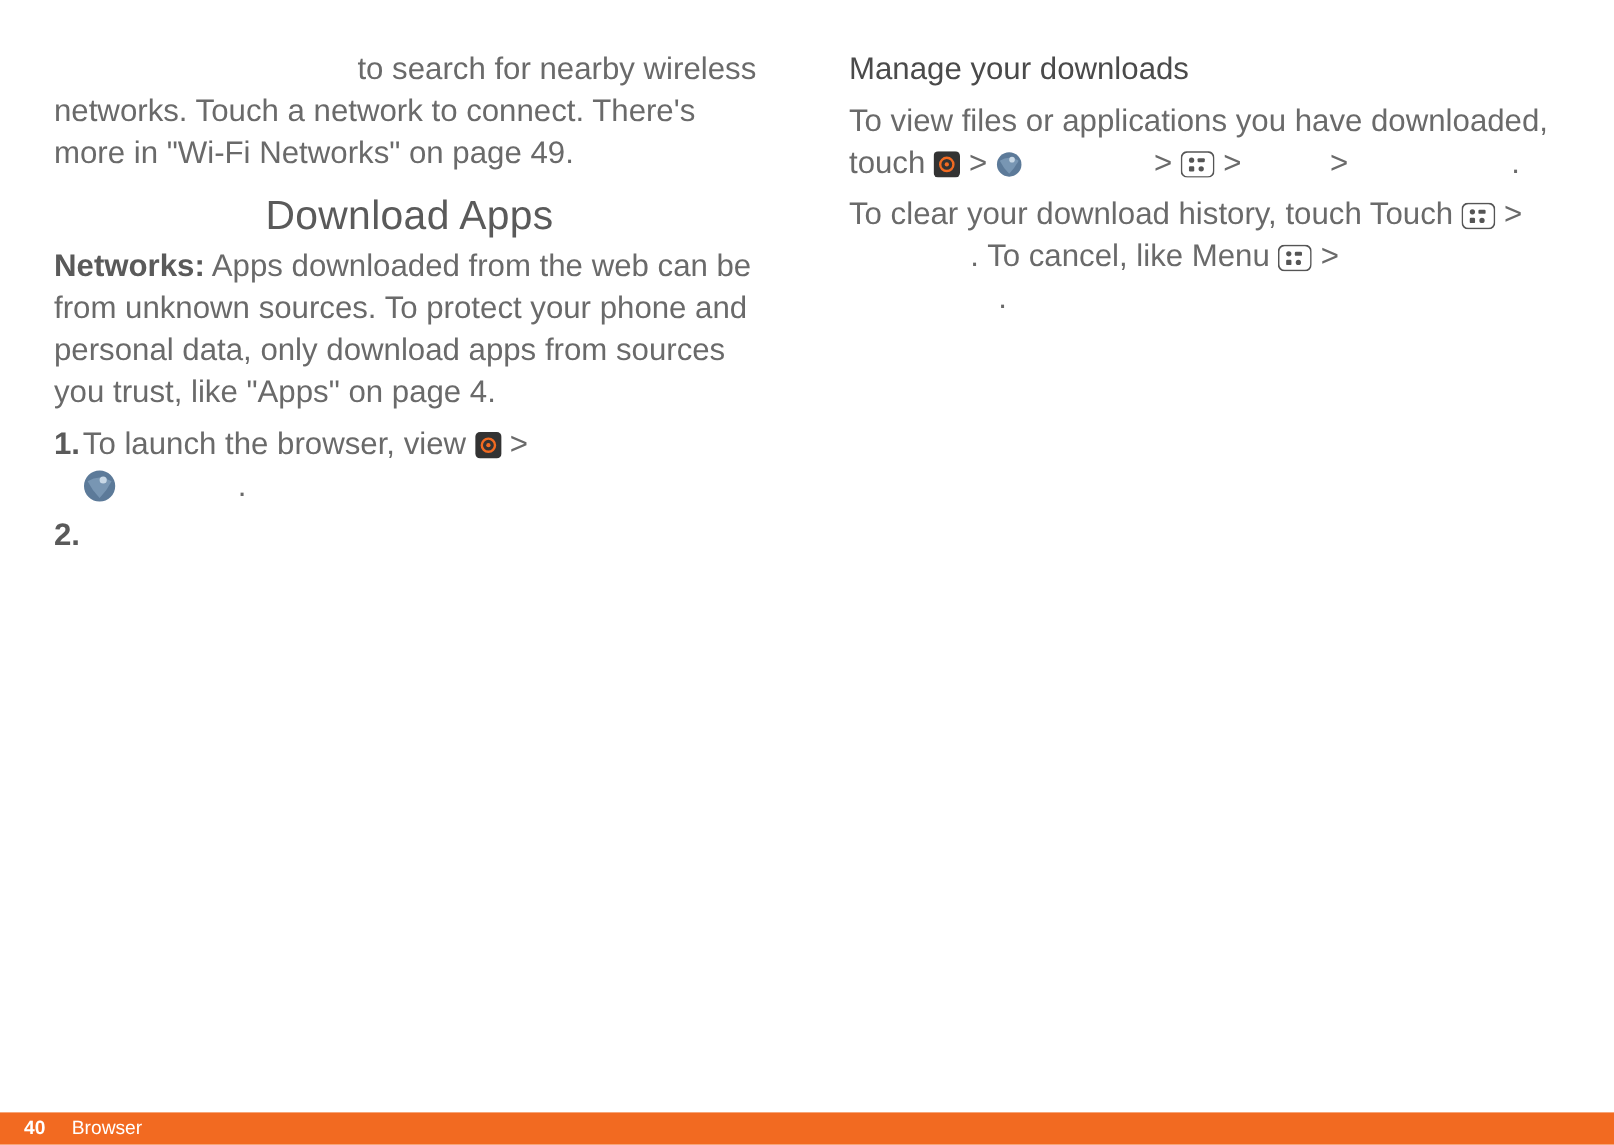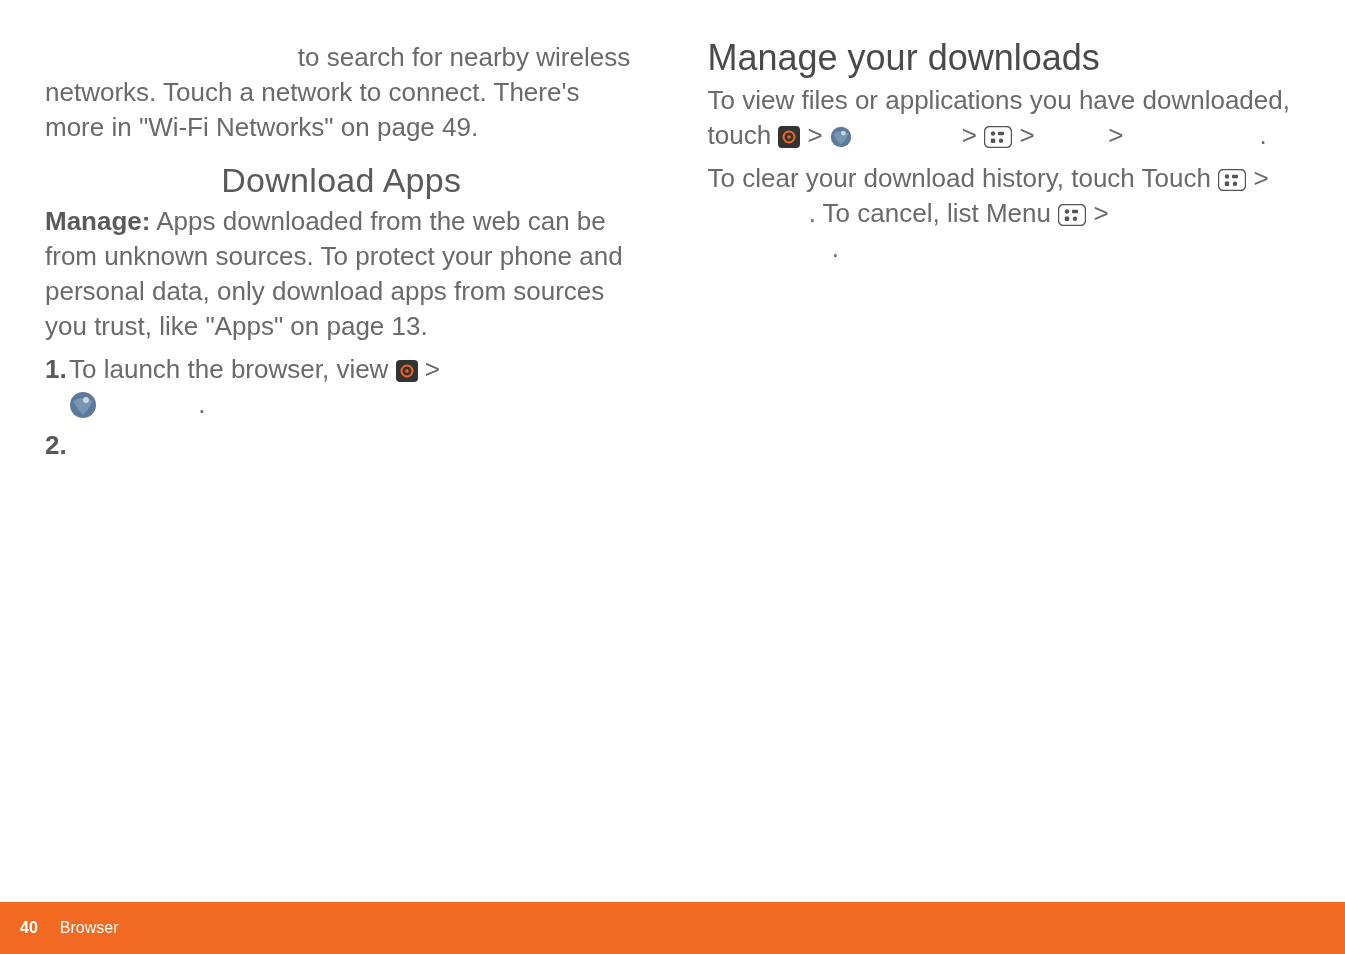--- a/index.html
+++ b/index.html
@@ -35,21 +35,21 @@
   .col p { margin: 0 0 8px 0; }
   h2.section {
     font-size: 34px;
     font-weight: 400;
     color: #5a5a5a;
     margin: 18px 0 6px 0;
     letter-spacing: 0.3px;
     text-align: center;
   }
   h3.sub {
-    font-size: 36px;
+    font-size: 26px;
     font-weight: 400;
     color: #4a4a4a;
     margin: 0 0 8px 0;
   }
   .bold { font-weight: 700; color: #5a5a5a; }
   .ghost { color: #ffffff; }
   ol.steps {
     list-style: none;
     padding: 0;
     margin: 6px 0 0 0;
@@ -78,21 +78,21 @@
   }
   .icon-globe.small { width: 22px; height: 22px; vertical-align: -4px; }
   .icon-globe svg { width: 100%; height: 100%; }
   .icon-menu {
     display: inline-block;
     width: 28px; height: 22px;
     vertical-align: -4px;
   }
   .icon-menu svg { width: 28px; height: 22px; }
   .footer {
-    height: 52px;
+    height: 27px;
     background: #f26a21;
     color: #fff;
     font-size: 16px;
     display: flex;
     align-items: center;
     padding: 0 20px;
   }
   .footer .pnum { font-weight: 700; margin-right: 22px; }
 </style>
 </head>
@@ -102,21 +102,21 @@
   <div class="columns">
 
     <div class="col">
       <p>
         <span class="ghost">&nbsp;&nbsp;&nbsp;&nbsp;&nbsp;&nbsp;&nbsp;&nbsp;&nbsp;&nbsp;&nbsp;&nbsp;&nbsp;&nbsp;&nbsp;&nbsp;&nbsp;&nbsp;&nbsp;&nbsp;&nbsp;&nbsp;&nbsp;&nbsp;&nbsp;&nbsp;&nbsp;&nbsp;&nbsp;&nbsp;&nbsp;&nbsp;&nbsp;&nbsp;</span><span> to search for nearby wireless networks. Touch a network to connect. There's more in "Wi-Fi Networks" on page 49.</span>
       </p>
 
       <h2 class="section">Download Apps</h2>
 
       <p>
-        <span class="bold">Manage:</span><span> Apps downloaded from the web can be from unknown sources. To protect your phone and personal data, only download apps from sources you trust, like "Apps" on page 13.</span>
+        <span class="bold">Networks:</span><span> Apps downloaded from the web can be from unknown sources. To protect your phone and personal data, only download apps from sources you trust, like "Apps" on page 4.</span>
       </p>
 
 
 
       <ol class="steps">
         <li>
           <span class="num">1.</span>
           <span>To launch the browser, view </span>
           <span class="icon-home">
             <svg viewBox="0 0 22 22">
@@ -176,21 +176,21 @@
       <p>
         <span>To clear your download history, touch Touch </span>
         <span class="icon-menu">
           <svg viewBox="0 0 28 22">
               <rect x="0.5" y="0.5" width="27" height="21" rx="5" fill="none" stroke="#555" stroke-width="1.4"></rect>
               <circle cx="9" cy="7.5" r="2.2" fill="#555"></circle>
               <rect x="14" y="5.8" width="6" height="3.4" rx="1" fill="#555"></rect>
               <rect x="6.8" y="12.5" width="4.4" height="4.4" rx="1" fill="#555"></rect>
               <circle cx="17" cy="14.7" r="2.2" fill="#555"></circle>
             </svg>
-        </span><span> &gt; </span><span class="ghost">Clear list</span><span>. To cancel, list Menu </span>
+        </span><span> &gt; </span><span class="ghost">Clear list</span><span>. To cancel, like Menu </span>
         <span class="icon-menu">
           <svg viewBox="0 0 28 22">
               <rect x="0.5" y="0.5" width="27" height="21" rx="5" fill="none" stroke="#555" stroke-width="1.4"></rect>
               <circle cx="9" cy="7.5" r="2.2" fill="#555"></circle>
               <rect x="14" y="5.8" width="6" height="3.4" rx="1" fill="#555"></rect>
               <rect x="6.8" y="12.5" width="4.4" height="4.4" rx="1" fill="#555"></rect>
               <circle cx="17" cy="14.7" r="2.2" fill="#555"></circle>
             </svg>
         </span><span> &gt; </span><span class="ghost">Cancel all downloads</span><span>.</span>
       </p>

